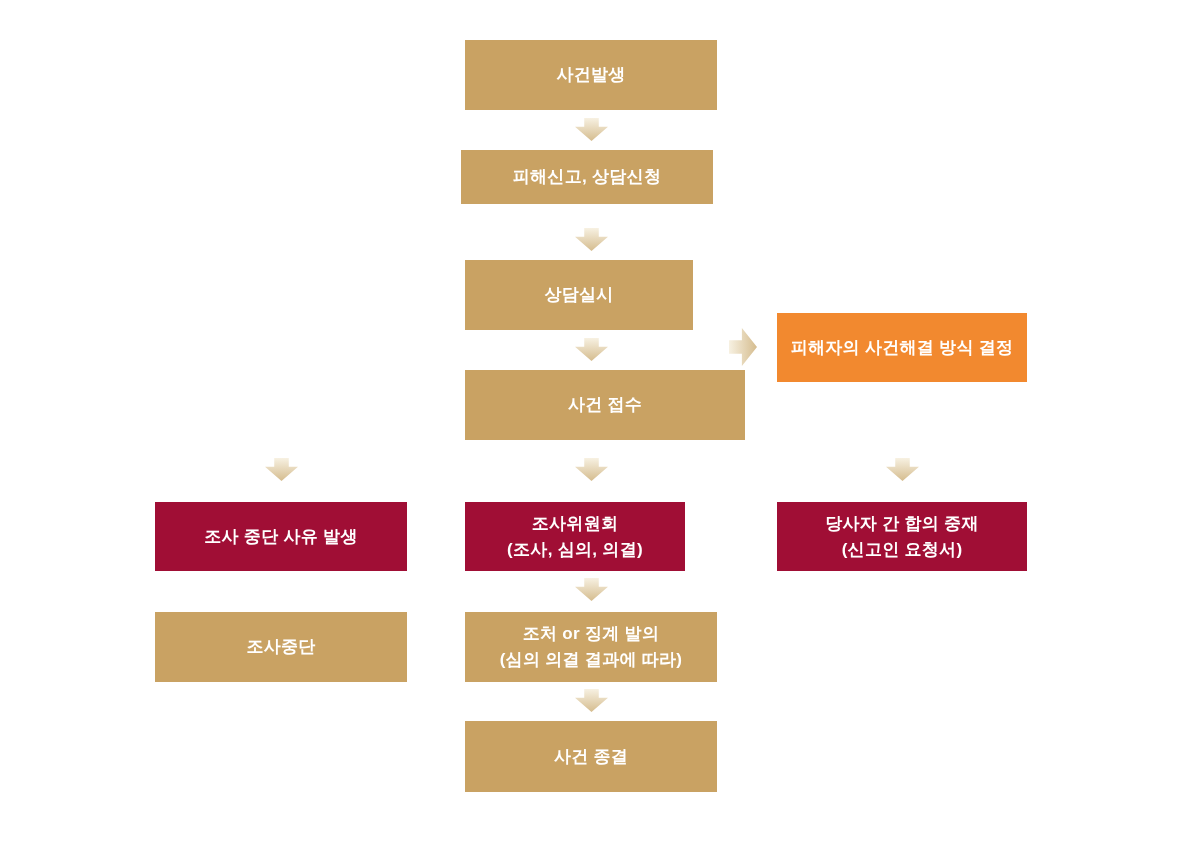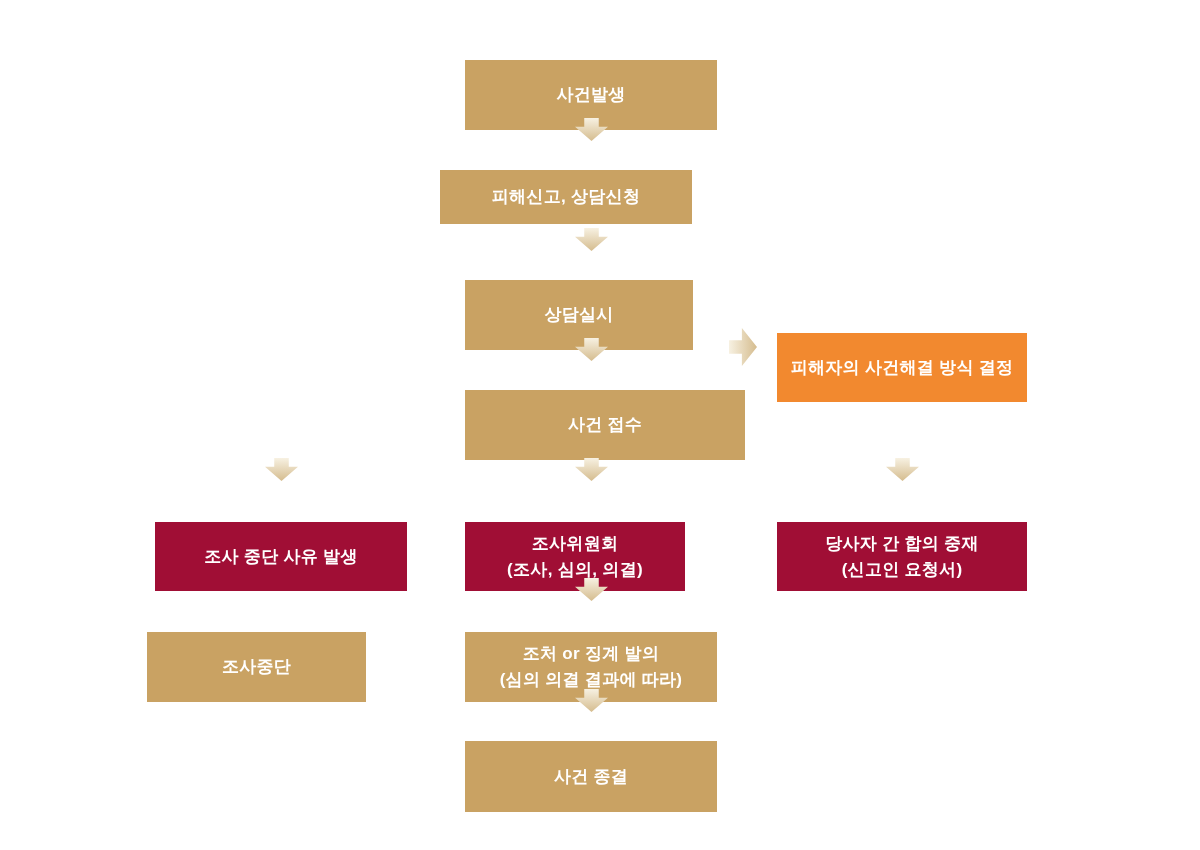--- a/index.html
+++ b/index.html
@@ -1,38 +1,38 @@
 <!DOCTYPE html>
 <html style="--box_tan: #C9A263; --box_red: #A00E35; --box_orange: #F2892F; --arrow_light: #F7F1E2; --arrow_dark: #D5BC8E; --text: #FFFFFF; --background: #FFFFFF;"><head>
 <meta charset="utf-8">
 <style>
   html,body{margin:0;padding:0;}
   body{width:1200px;height:850px;background:var(--background,#fff);font-family:"Liberation Sans",sans-serif;}
   .canvas{position:relative;width:1200px;height:850px;overflow:hidden;}
   .box{position:absolute;display:flex;flex-direction:column;justify-content:center;align-items:center;
-       color:var(--text,#fff);font-size:17px;font-weight:700;letter-spacing:0.3px;text-align:center;line-height:26px;margin-top:20px;}
+       color:var(--text,#fff);font-size:17px;font-weight:700;letter-spacing:0.3px;text-align:center;line-height:26px;}
   .tan{background:var(--box_tan);}
   .red{background:var(--box_red);}
   .orange{background:var(--box_orange);}
   .arrow-down{position:absolute;width:33px;height:23px;
     background:linear-gradient(to bottom,var(--arrow_light),var(--arrow_dark));
     clip-path:polygon(28% 0,72% 0,72% 38%,100% 38%,50% 100%,0 38%,28% 38%);}
   .arrow-right{position:absolute;width:28px;height:38px;
     background:linear-gradient(to right,var(--arrow_light),var(--arrow_dark));
     clip-path:polygon(0 32%,46% 32%,46% 0,100% 50%,46% 100%,46% 68%,0 68%);}
 </style>
 </head>
 <body>
 
 <div class="canvas">
 
   <div class="box tan" style="left:465px;top:40px;width:252px;height:70px">
     <span>사건발생</span>
   </div>
-  <div class="box tan" style="left:440px;top:150px;width:252px;height:54px">
+  <div class="box tan" style="left:461px;top:150px;width:252px;height:54px">
     <span>피해신고, 상담신청</span>
   </div>
   <div class="box tan" style="left:465px;top:260px;width:228px;height:70px">
     <span>상담실시</span>
   </div>
   <div class="box tan" style="left:465px;top:370px;width:280px;height:70px">
     <span>사건 접수</span>
   </div>
   <div class="box red" style="left:465px;top:502px;width:220px;height:69px">
     <span>조사위원회</span>
@@ -42,21 +42,21 @@
     <span>조처 or 징계 발의</span>
     <span>(심의 의결 결과에 따라)</span>
   </div>
   <div class="box tan" style="left:465px;top:721px;width:252px;height:71px">
     <span>사건 종결</span>
   </div>
 
   <div class="box red" style="left:155px;top:502px;width:252px;height:69px">
     <span>조사 중단 사유 발생</span>
   </div>
-  <div class="box tan" style="left:147px;top:612px;width:219px;height:70px">
+  <div class="box tan" style="left:155px;top:612px;width:252px;height:70px">
     <span>조사중단</span>
   </div>
 
   <div class="box orange" style="left:777px;top:313px;width:250px;height:69px">
     <span>피해자의 사건해결 방식 결정</span>
   </div>
   <div class="box red" style="left:777px;top:502px;width:250px;height:69px">
     <span>당사자 간 합의 중재</span>
     <span>(신고인 요청서)</span>
   </div>

